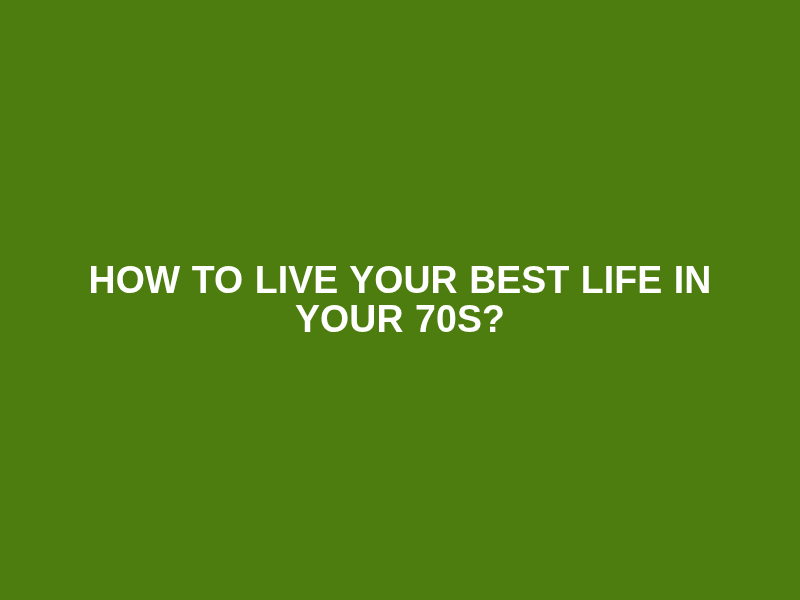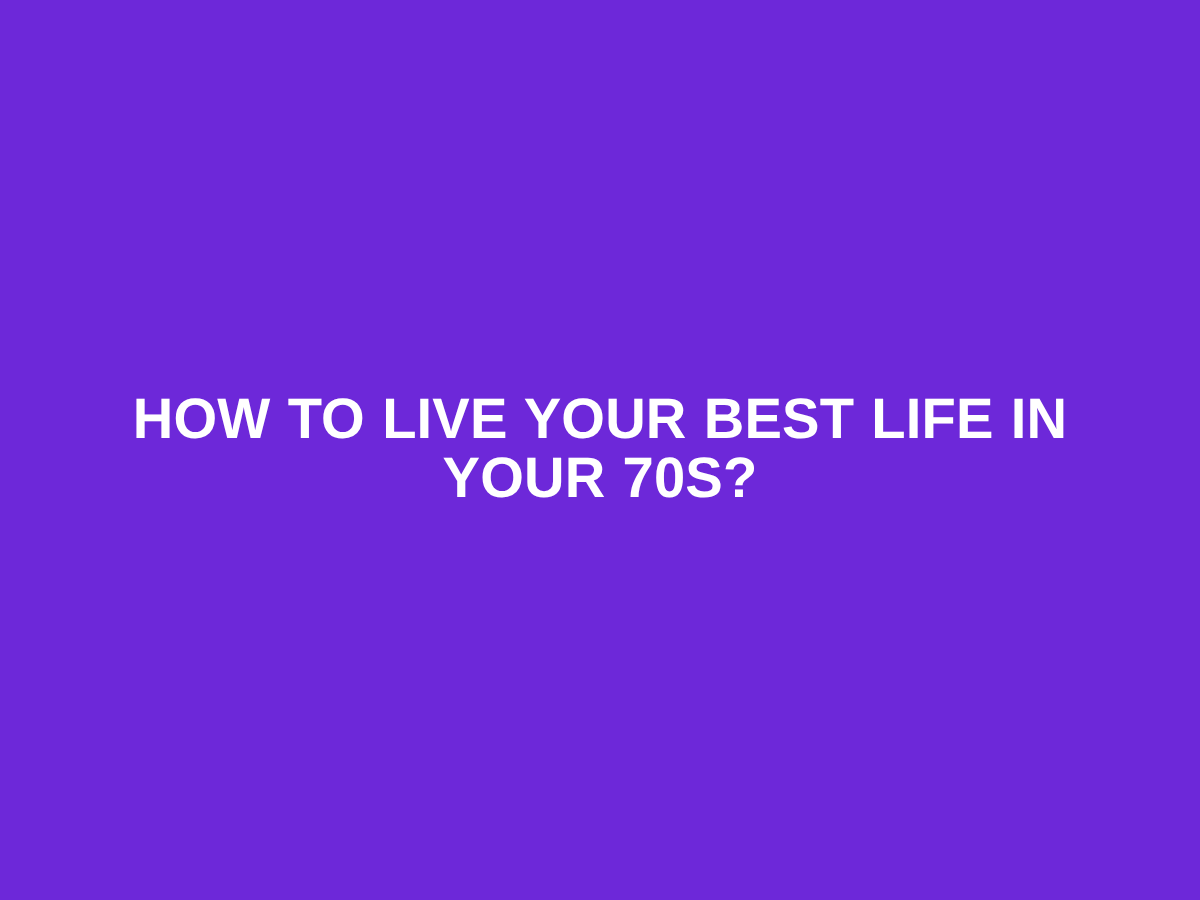--- a/index.html
+++ b/index.html
@@ -46,21 +46,21 @@
     text-align: center;
     word-spacing: 1px;
     -webkit-font-smoothing: antialiased;
     transform: scaleX(0.985);
     transform-origin: center center;
   }
 </style>
 </head>
 <body>
 
-<div class="banner" style="background-color: #6d28d9; align-items: center;">
+<div class="banner" style="background-color: #4d7c0f; align-items: center;">
 
   <div class="banner-inner">
 
     <h1 class="banner-title" style="color: rgb(255, 255, 255);">HOW TO LIVE YOUR BEST LIFE IN YOUR 70S?</h1>
 
   </div>
 
 </div>
 
 </body></html>

